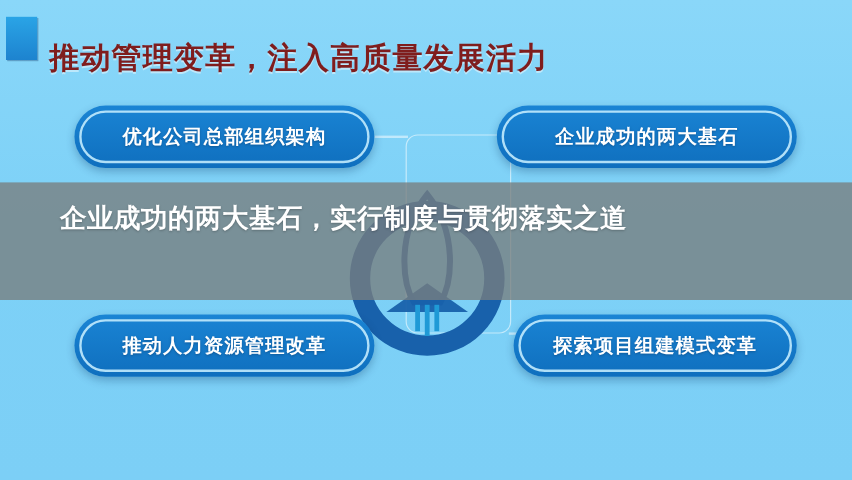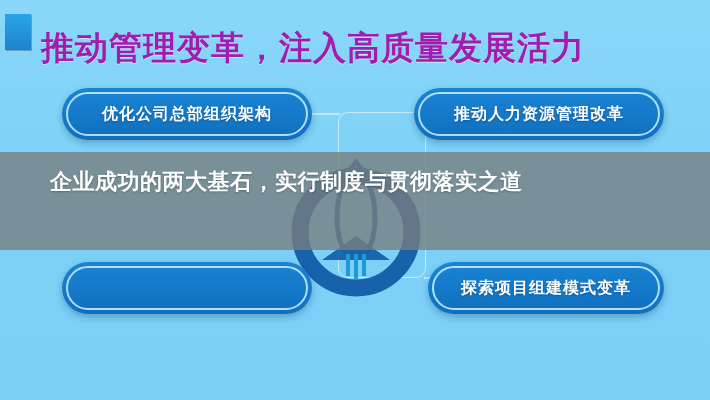--- a/index.html
+++ b/index.html
@@ -18,21 +18,21 @@
 
   
   .header{position:absolute;left:0;top:6px;width:710px;height:52px;display:flex;align-items:center;}
   .accent-bar{
     width:26px;height:36px;margin-left:5px;margin-right:10px;
     background:linear-gradient(180deg,#2aa4e6 0%,#1d83cf 100%);
     box-shadow:1px 1px 0 rgba(20,60,110,.35);
     flex:0 0 auto;
   }
   .header-title{
-    font-size:33px;font-weight:bold;color:#a21caf;letter-spacing:1px;
+    font-size:25px;font-weight:bold;color:#7f1d1d;letter-spacing:1px;
     text-shadow:0 1px 0 rgba(255,255,255,.45);
     white-space:nowrap;
     margin-top:32px;
   }
 
   
   .connector-frame{
     position:absolute;left:338px;top:112px;width:88px;height:166px;
     border:1.5px solid rgba(255,255,255,.55);
     border-radius:10px;
@@ -127,25 +127,26 @@
     </svg>
   </div>
 
   <div class="pill" id="pill-tl">
     <div class="ring"></div>
     <div class="txt">优化公司总部组织架构</div>
   </div>
 
   <div class="pill" id="pill-tr">
     <div class="ring"></div>
-    <div class="txt">推动人力资源管理改革</div>
+    <div class="txt">企业成功的两大基石</div>
   </div>
 
   <div class="pill" id="pill-bl">
     <div class="ring"></div>
+    <div class="txt">推动人力资源管理改革</div>
   </div>
 
   <div class="pill" id="pill-br">
     <div class="ring"></div>
     <div class="txt">探索项目组建模式变革</div>
   </div>
 
   <div class="caption-band"></div>
   <div class="caption-text">企业成功的两大基石，实行制度与贯彻落实之道</div>
 

